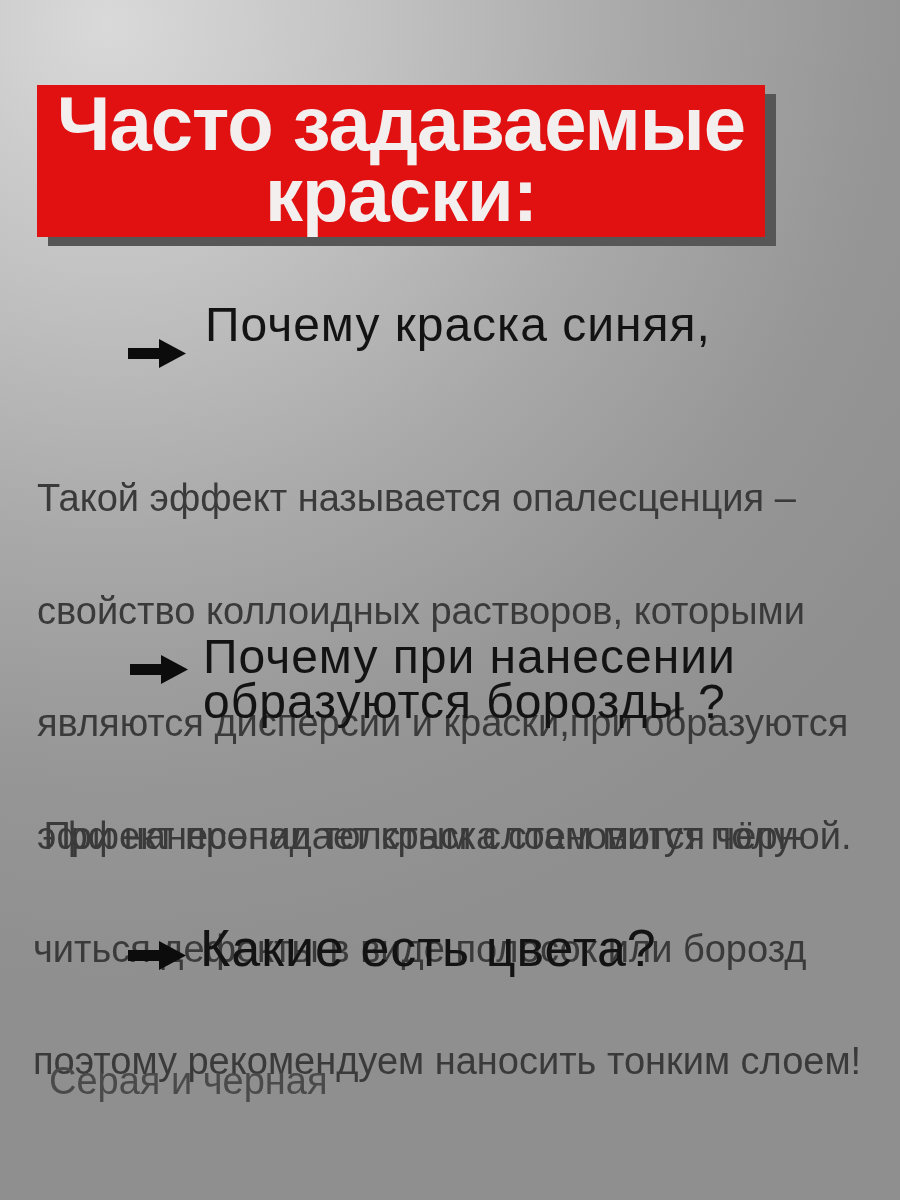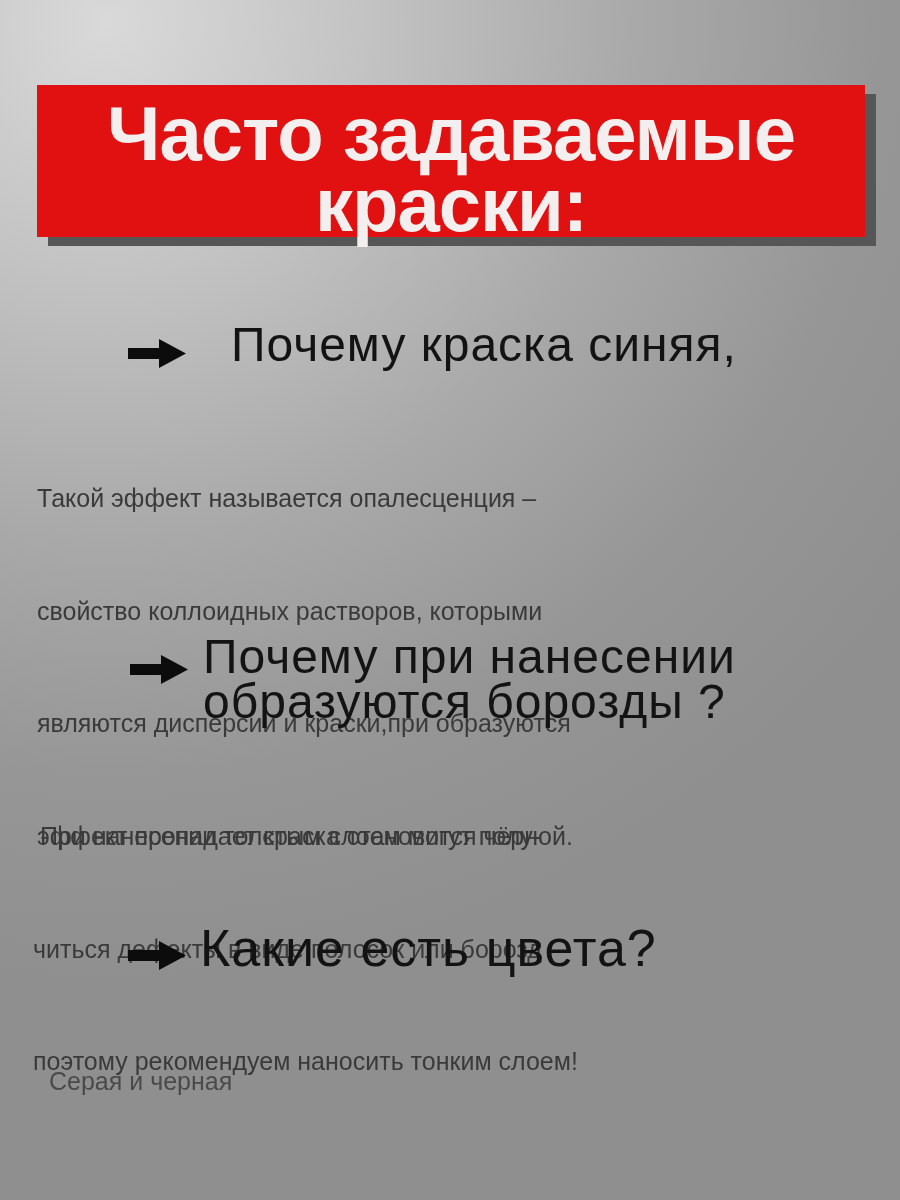--- a/index.html
+++ b/index.html
@@ -4,54 +4,54 @@
 <style>
   html,body{margin:0;padding:0;}
   #stage{
     position:relative;
     width:900px;height:1200px;
     overflow:hidden;
     background:radial-gradient(130% 95% at 12% 2%, #d9d9d9 0%, #c3c3c3 22%, #a9a9a9 45%, #969696 66%, #8f8f8f 84%, #8f8f8f 100%);
     font-family:"Liberation Sans", sans-serif;
   }
   .banner{
-    position:absolute;left:37px;top:85px;width:828px;height:152px;
+    position:absolute;left:37px;top:85px;width:728px;height:152px;
     background:#e11011;
     box-shadow:11px 9px 0 0 #565656;
     display:flex;flex-direction:column;justify-content:flex-start;align-items:center;
-    padding-top:13px;box-sizing:border-box;
+    padding-top:3px;box-sizing:border-box;
   }
   .banner-line{
     color:#f2efee;font-weight:700;font-size:76px;line-height:71px;
     letter-spacing:-1px;white-space:nowrap;text-align:center;
   }
   .question{position:absolute;color:#131313;font-size:48px;line-height:45px;letter-spacing:1px;white-space:nowrap;}
   .q3{font-size:52px;line-height:52px;}
-  .answer{position:absolute;color:#3a3a3a;font-size:25px;line-height:37.5px;letter-spacing:0;white-space:pre;}
+  .answer{position:absolute;color:#3a3a3a;font-size:38px;line-height:37.5px;letter-spacing:0;white-space:pre;}
   .answer.light{color:#4a4a4a;}
   .arrow{position:absolute;width:58px;height:29px;}
   .arrow svg{display:block;width:100%;height:100%;}
   .arrow polygon{fill:#0c0c0c;}
 </style>
 </head>
 <body>
 
 <div id="stage">
 
   <div class="banner">
     <div class="banner-line">Часто задаваемые</div>
     <div class="banner-line">краски:</div>
   </div>
 
   <div class="arrow" style="left:128px;top:339px;">
     <svg viewBox="0 0 58 29" preserveAspectRatio="none">
         <polygon points="0,9 31,9 31,0 58,14.5 31,29 31,20 0,20"></polygon>
       </svg>
   </div>
-  <div class="question" style="left:205px;top:322px;margin-left:26px;">
+  <div class="question" style="left:205px;top:302px;">
     <div>Почему краска синяя,</div>
   </div>
   <div class="answer" style="left:37px;top:405px;">
     <div>Такой эффект называется опалесценция –</div>
     <div>свойство коллоидных растворов, которыми</div>
     <div>являются дисперсии и краски,при образуются</div>
     <div>эффект пропадает краска становится чёрной.</div>
   </div>
 
   <div class="arrow" style="left:130px;top:655px;">

